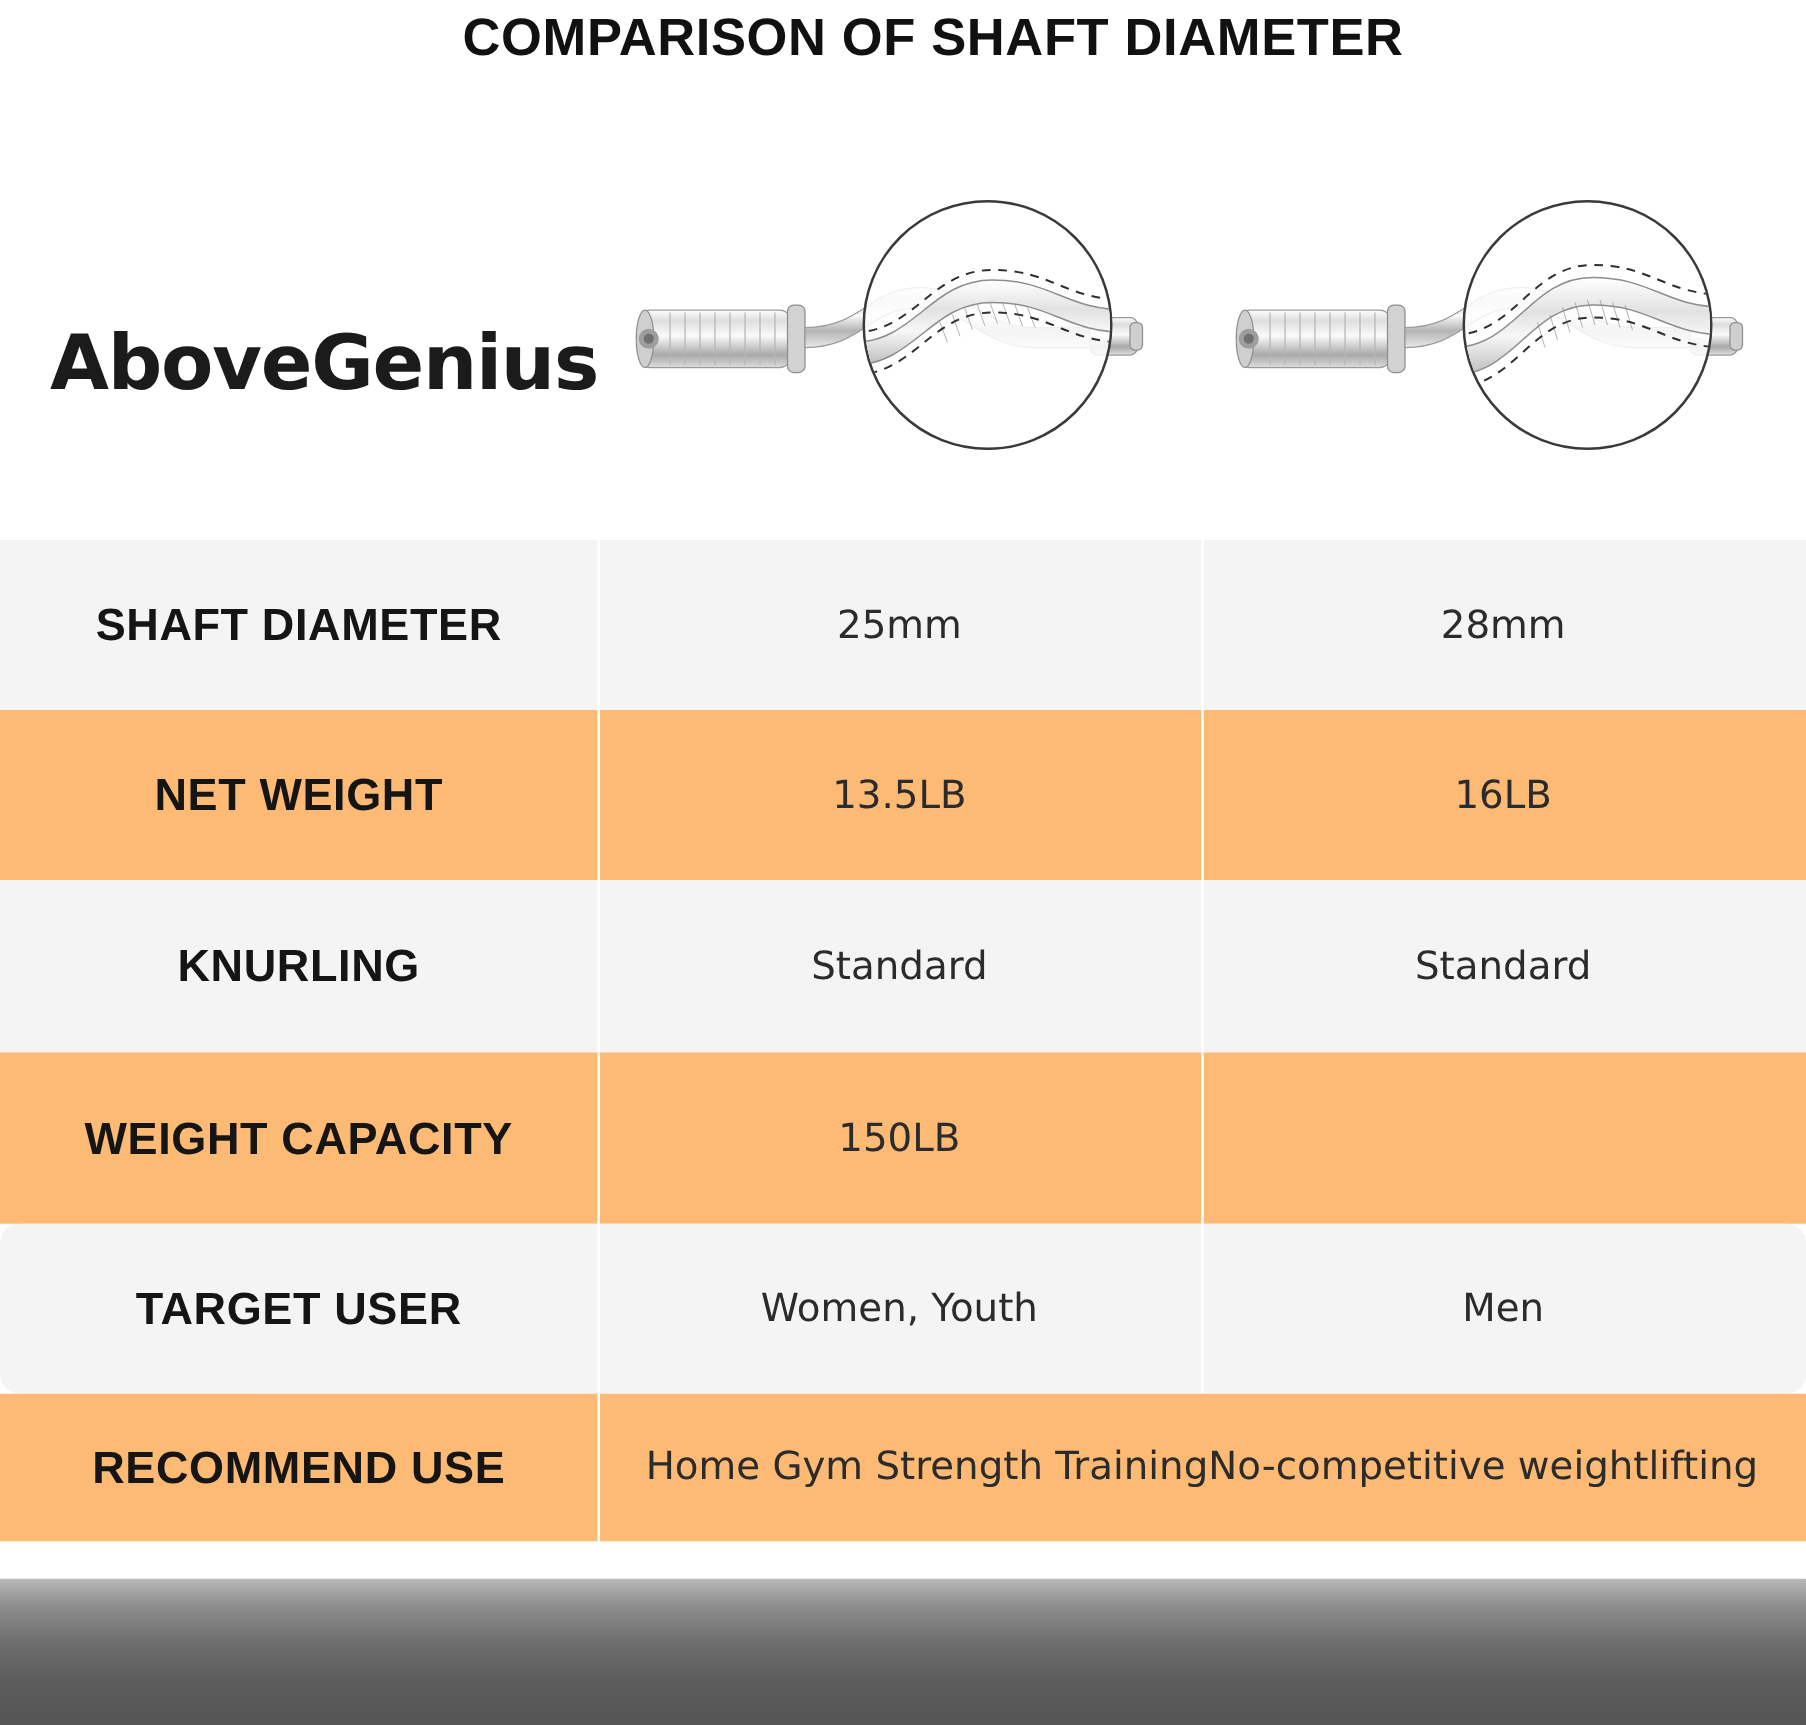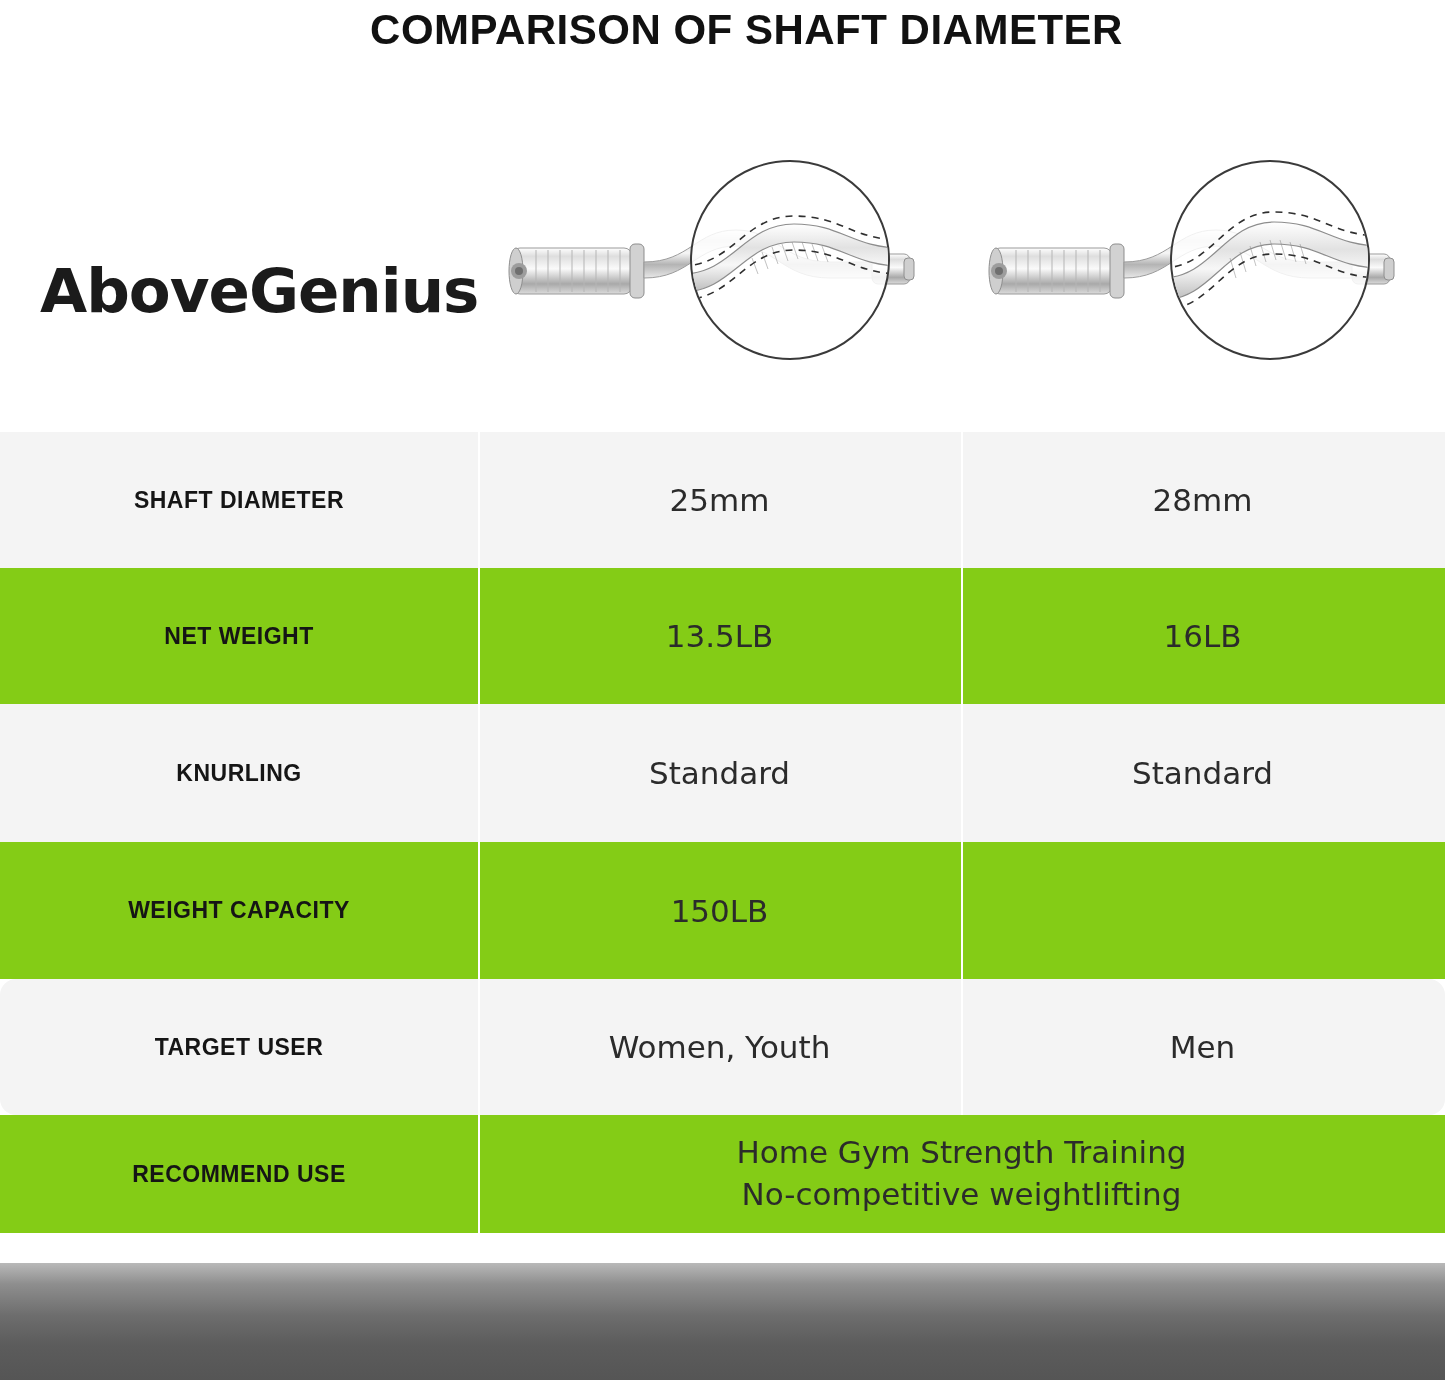--- a/index.html
+++ b/index.html
@@ -80,49 +80,49 @@
     left: 0;
     width: 1445px;
   }
   .row {
     display: flex;
     width: 1445px;
     align-items: stretch;
     position: relative;
   }
   .row.odd  { background: #f4f4f4; }
-  .row.even { background: #84cc16; }
+  .row.even { background: #fdba74; }
 
   .cell {
     display: flex;
     align-items: center;
     justify-content: center;
     box-sizing: border-box;
     padding: 0 10px;
   }
   .cell-label {
     width: 478px;
-    font-size: 23px;
+    font-size: 36px;
     font-weight: bold;
     letter-spacing: 0.5px;
     color: #151515;
     text-align: center;
   }
   .cell-val {
     width: 483px;
     font-size: 31px;
     color: #2b2b2b;
     font-weight: normal;
     text-align: right;
     font-family: "DejaVu Sans", sans-serif;
   }
   .cell-val.wide {
     width: 967px;
     line-height: 1.35;
-    flex-direction: column;
+    flex-direction: row;
   }
 
   .r1 { height: 136px; }
   .r2 { height: 136px; }
   .r3 { height: 138px; }
   .r4 { height: 137px; }
   .r5 { height: 136px; border-radius: 16px; }
   .r6 { height: 118px; }
 
   

